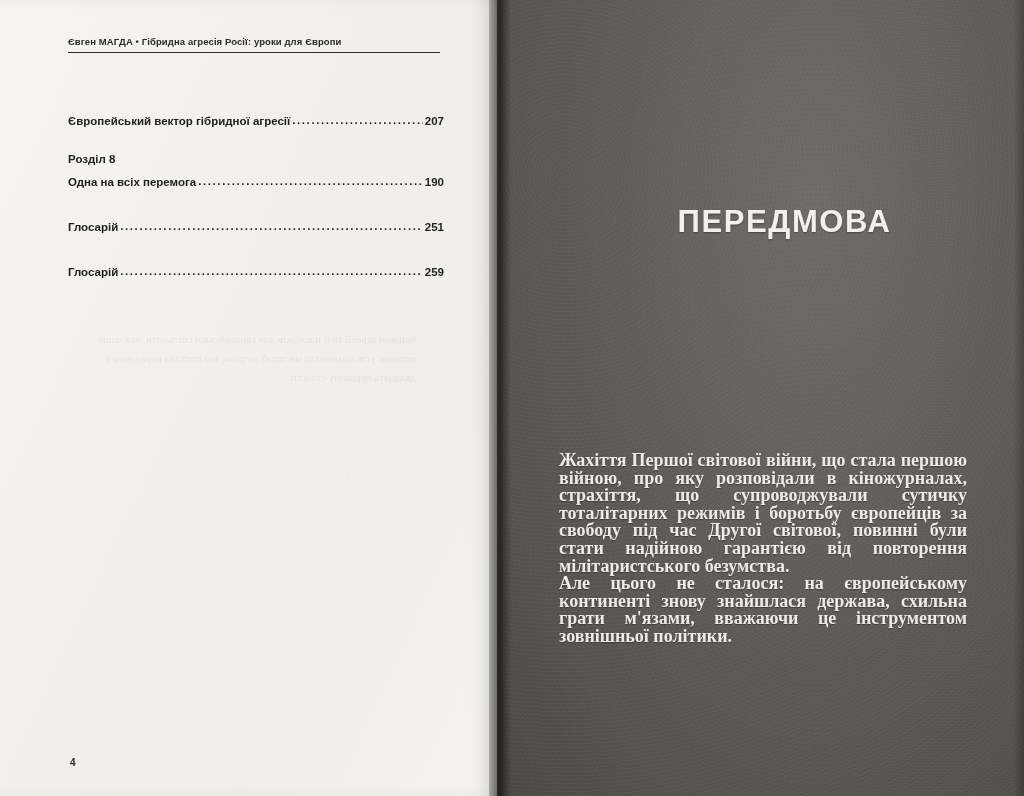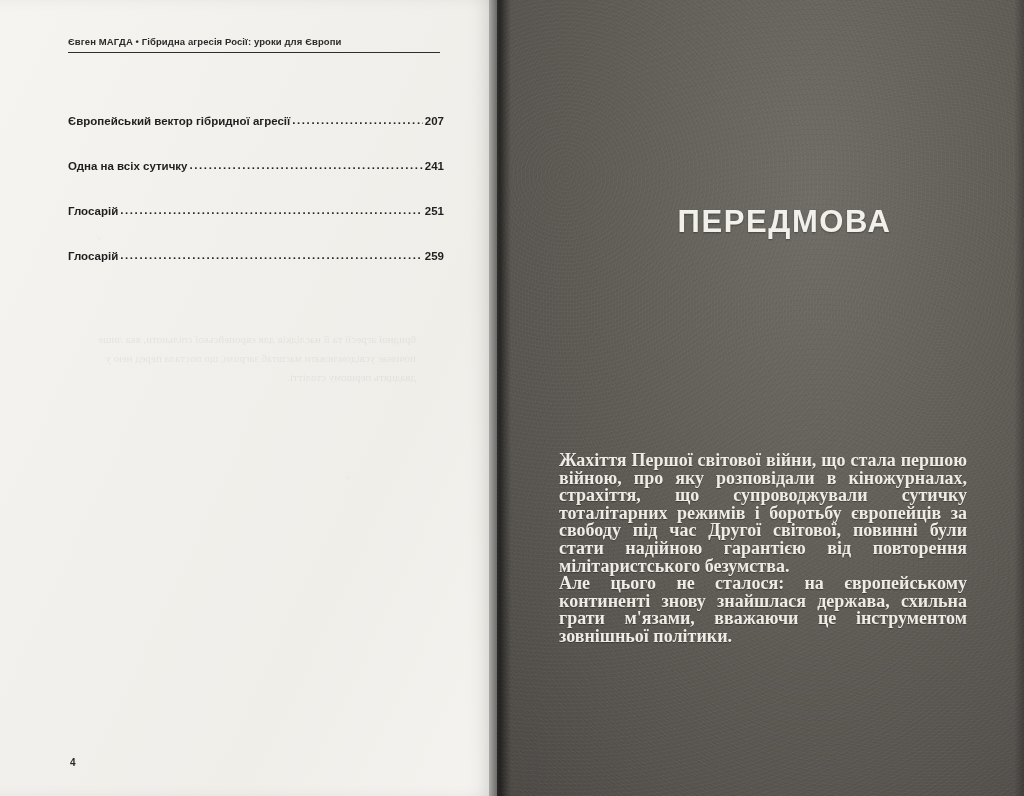--- a/index.html
+++ b/index.html
@@ -218,24 +218,25 @@
 
       <div class="toc-block">
         <div class="toc-entry">
           <span class="toc-title">Європейський вектор гібридної агресії</span>
           <span class="toc-dots">................................................................</span>
           <span class="toc-page">207</span>
         </div>
       </div>
 
       <div class="toc-block">
-        <div class="toc-entry">
-          <span class="toc-title">Одна на всіх сутичку</span>
-          <span class="toc-dots">................................................................</span>
-          <span class="toc-page">241</span>
+        <div class="toc-section">Розділ 8</div>
+        <div class="toc-entry">
+          <span class="toc-title">Одна на всіх перемога</span>
+          <span class="toc-dots">................................................................</span>
+          <span class="toc-page">190</span>
         </div>
       </div>
 
       <div class="toc-block">
         <div class="toc-entry">
           <span class="toc-title">Глосарій</span>
           <span class="toc-dots">................................................................</span>
           <span class="toc-page">251</span>
         </div>
       </div>

